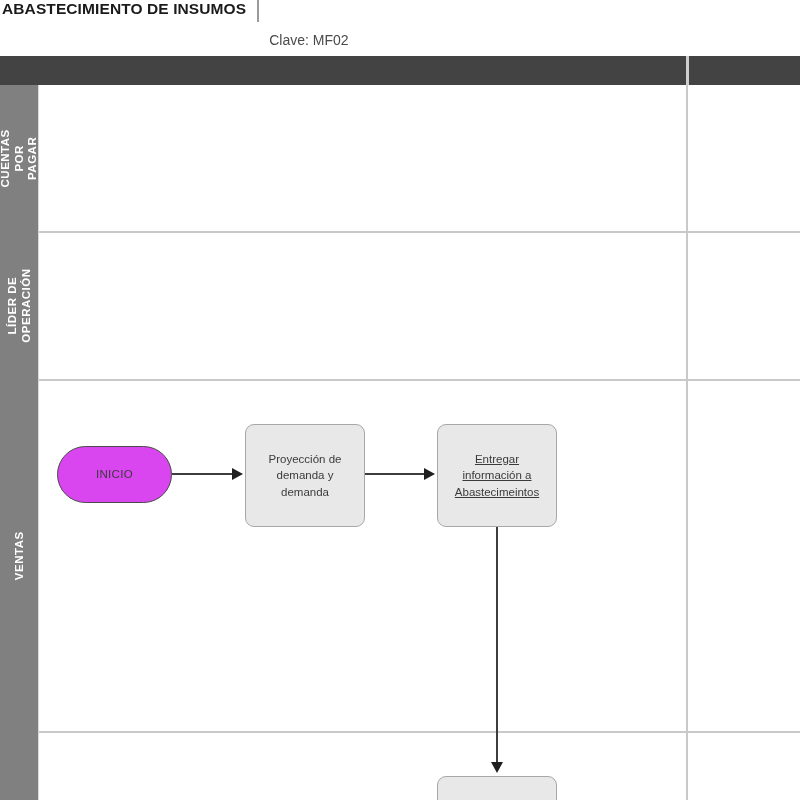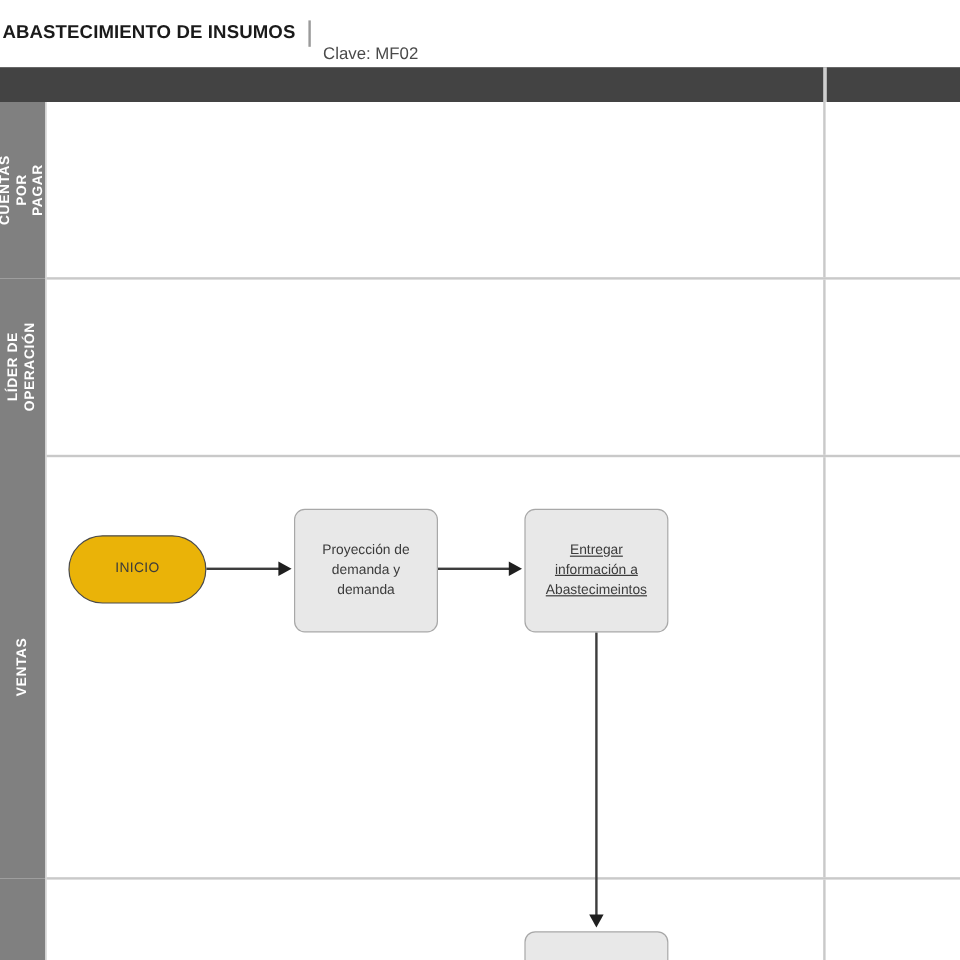--- a/index.html
+++ b/index.html
@@ -24,21 +24,21 @@
 
   
   .titlebar {
     position: absolute;
     left: 0;
     top: 0;
     width: 800px;
     height: 56px;
     background: #ffffff;
     display: flex;
-    align-items: center;
+    align-items: flex-start;
     padding-left: 2px;
     box-sizing: border-box;
   }
   .title-main {
     font-size: 15.5px;
     font-weight: bold;
     color: #1a1a1a;
     letter-spacing: 0.1px;
     white-space: nowrap;
   }
@@ -169,21 +169,21 @@
     font-size: 11.5px;
     line-height: 1.42;
     padding: 4px 7px;
   }
   .node.process {
     background: #e8e8e8;
     border: 1.4px solid #a8a8a8;
     border-radius: 9px;
   }
   .node.terminator {
-    background: #eab308;
+    background: #d946ef;
     border: 1.8px solid #4a4a4a;
     border-radius: 999px;
     font-size: 11.5px;
     letter-spacing: 0.3px;
   }
 
   
   .connector { position: absolute; }
   .conn-line-h {
     position: absolute;

